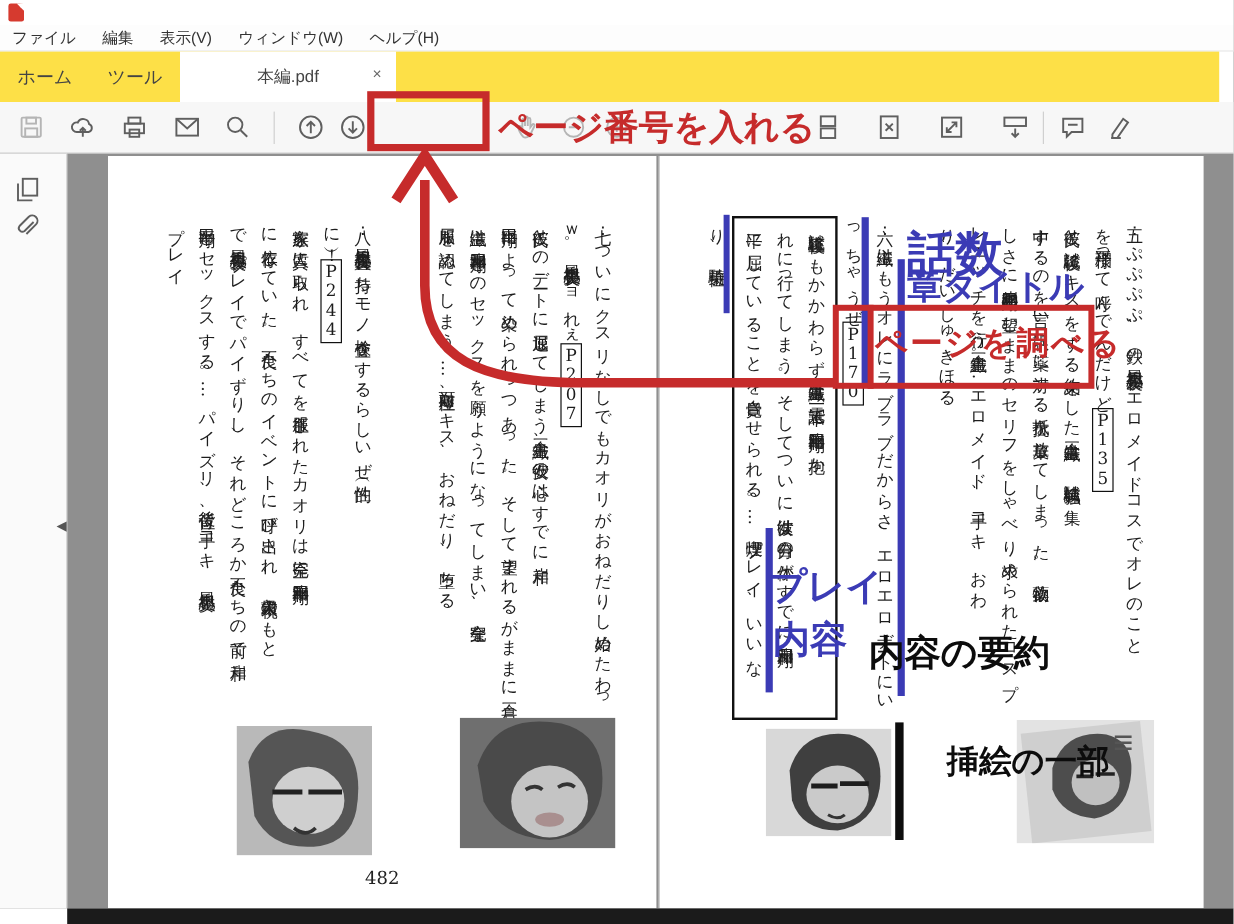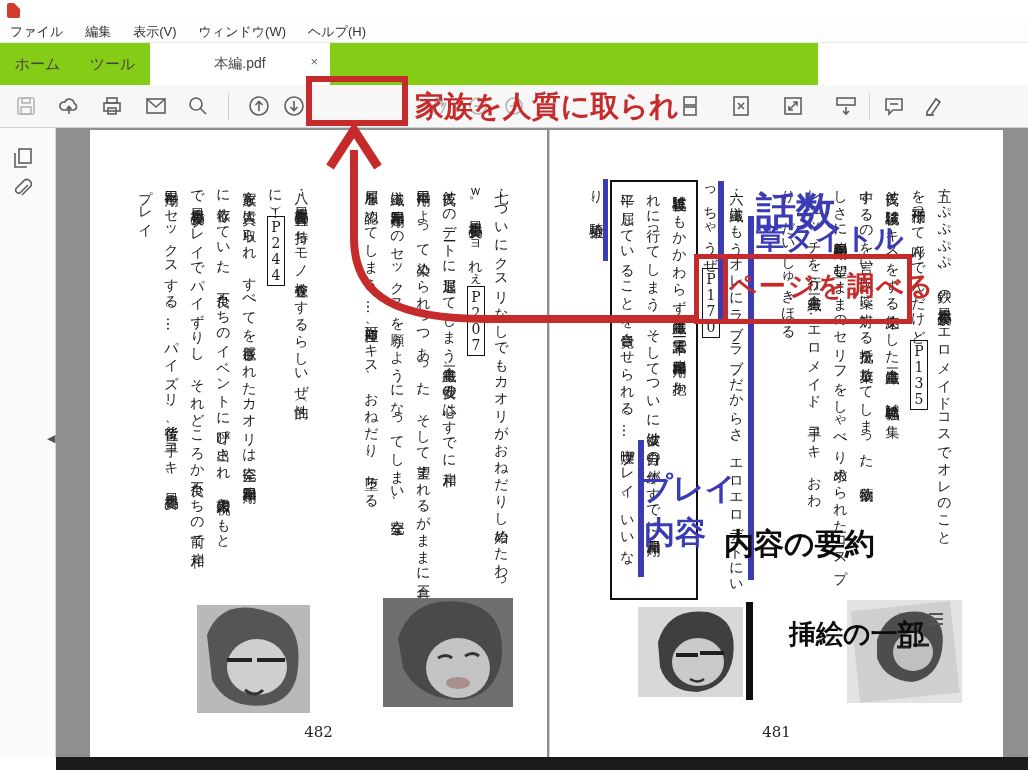--- a/index.html
+++ b/index.html
@@ -7,21 +7,21 @@
        font-family:"Liberation Sans",sans-serif;background:#ffffff;}
   .abs{position:absolute;}
 
   
   #titlebar{left:0;top:0;width:1028px;height:21px;background:#ffffff;display:flex;align-items:center;}
   #titlebar .ttl{font-size:12px;color:#333;margin-left:6px;}
   .pdficon{width:13px;height:15px;background:#d63a2f;margin-left:7px;position:relative;border-radius:2px;}
   .pdficon:before{content:"";position:absolute;right:0;top:0;border:3px solid #fff;border-left-color:transparent;border-bottom-color:transparent;}
   #menubar{left:0;top:21px;width:1028px;height:22px;background:#fdfdfd;display:flex;align-items:center;gap:22px;padding-left:10px;border-bottom:1px solid #e8e8e8;box-sizing:border-box;}
   #menubar .mi{font-size:13px;color:#333;}
-  #tabbar{left:0;top:43px;width:818px;height:42px;background:#84cc16;}
+  #tabbar{left:0;top:43px;width:1016px;height:42px;background:#fde047;}
   .tab{position:absolute;top:0;height:42px;display:flex;align-items:center;justify-content:center;font-size:15px;color:#444;}
   #tab-home{left:0;width:75px;}
   #tab-tools{left:75px;width:75px;}
   #tab-doc{left:150px;width:180px;background:#ffffff;font-size:14px;}
   #tab-doc .x{position:absolute;right:12px;top:11px;font-size:13px;color:#666;}
   #toolbar{left:0;top:85px;width:1028px;height:43px;background:#f7f7f7;border-bottom:1px solid #d4d4d4;box-sizing:border-box;}
   .tbi{position:absolute;top:9px;width:24px;height:24px;}
   .tbdiv{position:absolute;top:8px;width:1px;height:27px;background:#d0d0d0;}
   #pageinput{position:absolute;left:323px;top:90px;width:38px;height:25px;border:1px solid #a9a9a9;background:#fff;font-size:12px;text-align:center;color:#222;font-family:"Liberation Sans",sans-serif;}
   #pagetotal{position:absolute;left:368px;top:96px;font-size:12px;color:#444;}
@@ -231,21 +231,20 @@
   <div class="vtext" style="right:253px">
     <p>六：主織はもうオレにラブラブだからさ、エロエロデートにい</p>
     <p><span>っちゃうぜ</span><span class="pref">P170</span></p>
     <div class="blackbox">
       <p>試験直後にもかかわらず三倉主織は電話一本で岸和田翔平に抱か</p>
       <p>れに行ってしまう。そしてついに彼女は自分の体がすでに岸和田翔</p>
       <p>平に屈していることを自覚させられる。…喫煙プレイ、いいな</p>
     </div>
     <p>り、騎乗位</p>
   </div>
-  <div class="pagenum">481</div>
 
   <div class="illus" style="left:88px;top:477px">
     <svg width="105" height="90">
         <rect width="105" height="90" fill="#d8d8d8"></rect>
         <path d="M20,35 Q30,0 70,5 Q100,12 95,50 Q90,80 60,85 Q30,85 22,60 Z" fill="#3f3f3f"></path>
         <ellipse cx="60" cy="55" rx="26" ry="24" fill="#cacaca"></ellipse>
         <path d="M38,48 h22 M62,46 h24" stroke="#1d1d1d" stroke-width="4"></path>
         <path d="M52,72 q8,5 14,0" stroke="#333" stroke-width="2.5" fill="none"></path>
       </svg>
   </div>
@@ -268,21 +267,21 @@
 <div class="blkbar" style="left:746px;top:602px;width:7px;height:98px"></div>
 
 <div class="ann blue" style="left:756px;top:184px;font-size:40px">話数</div>
 <div class="ann blue" style="left:756px;top:219px;font-size:29px">章タイトル</div>
 <div class="ann blue" style="left:641px;top:468px;font-size:31px">プレイ</div>
 <div class="ann blue" style="left:644px;top:512px;font-size:31px">内容</div>
 <div class="ann black" style="left:692px;top:524px;font-size:30px">内容の要約</div>
 <div class="ann black" style="left:757px;top:616px;font-size:27px">挿絵の一部</div>
 
 <div class="redrect" style="left:306px;top:76px;width:102px;height:50px"></div>
-<div class="ann red" style="left:415px;top:87px;font-size:29px">家族を人質に取られ</div>
+<div class="ann red" style="left:415px;top:87px;font-size:29px">ページ番号を入れる</div>
 
 <div class="redrect" style="left:694px;top:254px;width:218px;height:70px;border-width:5px"></div>
 <div style="position:absolute;left:723px;top:254px;width:5px;height:70px;background:#c62b2b"></div>
 <div class="ann red" style="left:729px;top:268px;font-size:27px;letter-spacing:2px">ページを調べる</div>
 
 <svg class="abs" style="left:0;top:0" width="1028" height="770">
   <path d="M697,319 H487 C400,319 354,299 354,238 V150" stroke="#c62b2b" stroke-width="8" fill="none"></path>
   <path d="M330,167 L354,130 L378,167" stroke="#c62b2b" stroke-width="9" fill="none"></path>
 </svg>
 

